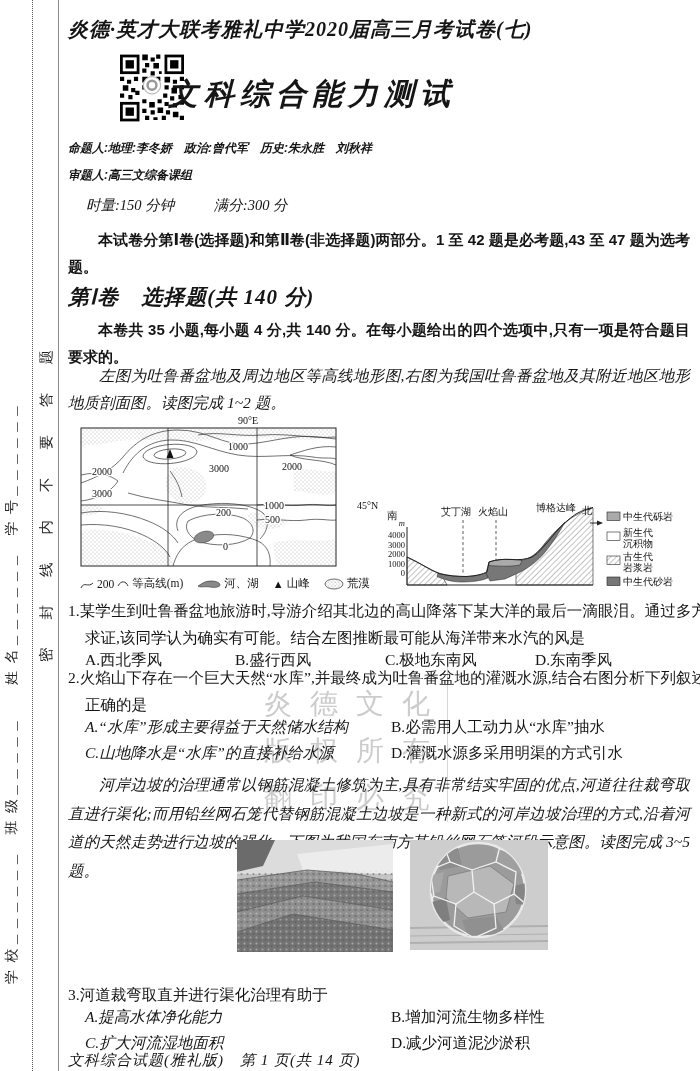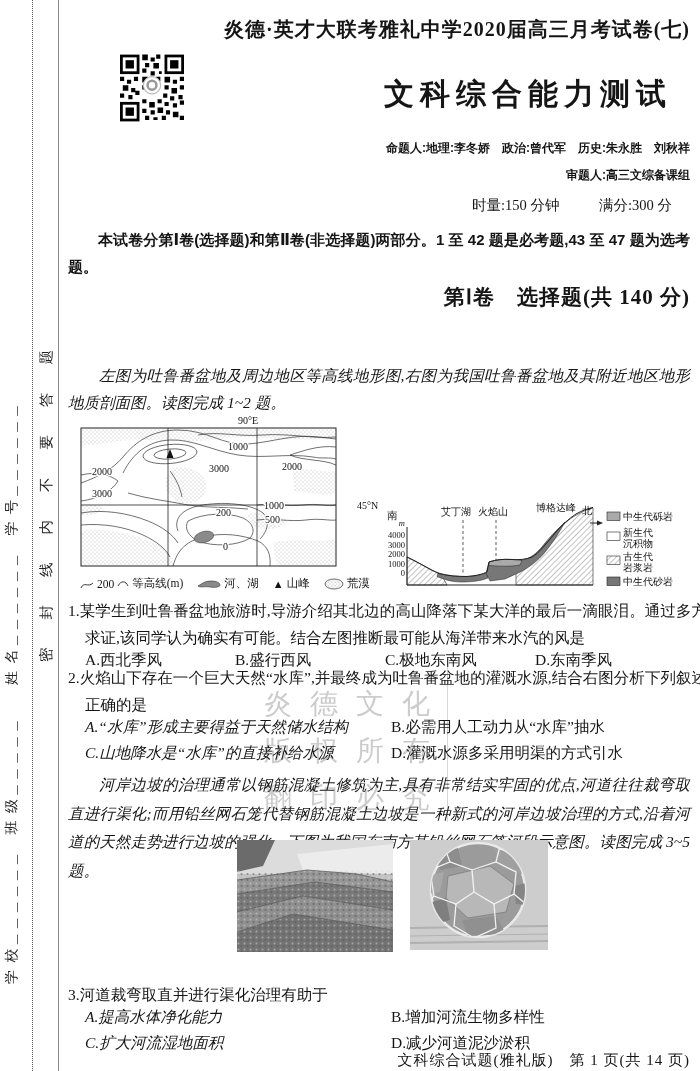--- a/index.html
+++ b/index.html
@@ -12,21 +12,21 @@
           white-space:nowrap;color:#222;}
   .strip-fill{left:3px;top:1048px;width:1035px;font-size:14px;letter-spacing:2px;}
   .strip-seal{left:37px;top:662px;font-size:14.5px;letter-spacing:28px;}
   
   .watermark{position:absolute;left:264px;top:680px;z-index:0;color:#cccccc;
              font-size:28px;letter-spacing:18px;line-height:47px;}
   .wm-vline{position:absolute;left:447px;top:658px;height:164px;width:0;border-left:1px solid #d6d6d6;z-index:0;}
   
   .content{position:absolute;left:68px;top:0;width:622px;height:100%;z-index:1;}
   .abs{position:absolute;left:0;width:100%;}
-  .center{text-align:right;}
+  .center{text-align:left;font-style:italic;}
   .hei{font-family:"Liberation Sans","DejaVu Sans",sans-serif;}
   .series-title{top:16px;font-size:20px;font-weight:bold;letter-spacing:1px;}
   .main-title{top:74px;left:100px;width:504px;font-size:30px;font-weight:bold;letter-spacing:6px;}
   .setters{top:140px;font-size:12px;font-weight:bold;}
   .reviewer{top:167px;font-size:12px;font-weight:bold;}
   .duration{top:196px;font-size:14.5px;}
   .duration span{margin:0 18px;}
   .para{margin:0;font-size:15.5px;line-height:27px;text-align:justify;}
   .indent{text-indent:2em;}
   .intro{top:226px;font-weight:bold;font-size:15px;}
@@ -101,20 +101,21 @@
     <div class="abs center main-title hei">文科综合能力测试</div>
     <div class="abs center setters hei">命题人:地理:李冬娇　政治:曾代军　历史:朱永胜　刘秋祥</div>
     <div class="abs center reviewer hei">审题人:高三文综备课组</div>
     <div class="abs center duration">
       <span>时量:150 分钟</span>
       <span>满分:300 分</span>
     </div>
 
     <p class="abs para indent intro hei">本试卷分第Ⅰ卷(选择题)和第Ⅱ卷(非选择题)两部分。1 至 42 题是必考题,43 至 47 题为选考题。</p>
     <div class="abs center sec-head">第Ⅰ卷　选择题(共 140 分)</div>
+    <p class="abs para indent note hei">本卷共 35 小题,每小题 4 分,共 140 分。在每小题给出的四个选项中,只有一项是符合题目要求的。</p>
     <p class="abs para indent kai passage1">左图为吐鲁番盆地及周边地区等高线地形图,右图为我国吐鲁番盆地及其附近地区地形地质剖面图。读图完成 1~2 题。</p>
 
     <svg class="figwrap" style="left:10px;top:413px" width="302" height="157" viewBox="0 0 302 157">
       <defs>
         <pattern id="mdots" width="4" height="4" patternUnits="userSpaceOnUse">
           <circle cx="1" cy="1" r="0.45" fill="#555"></circle>
             <circle cx="3" cy="3" r="0.4" fill="#555"></circle>
         </pattern>
         <pattern id="mdots2" width="3.4" height="3.4" patternUnits="userSpaceOnUse">
           <circle cx="0.9" cy="0.9" r="0.45" fill="#444"></circle>

